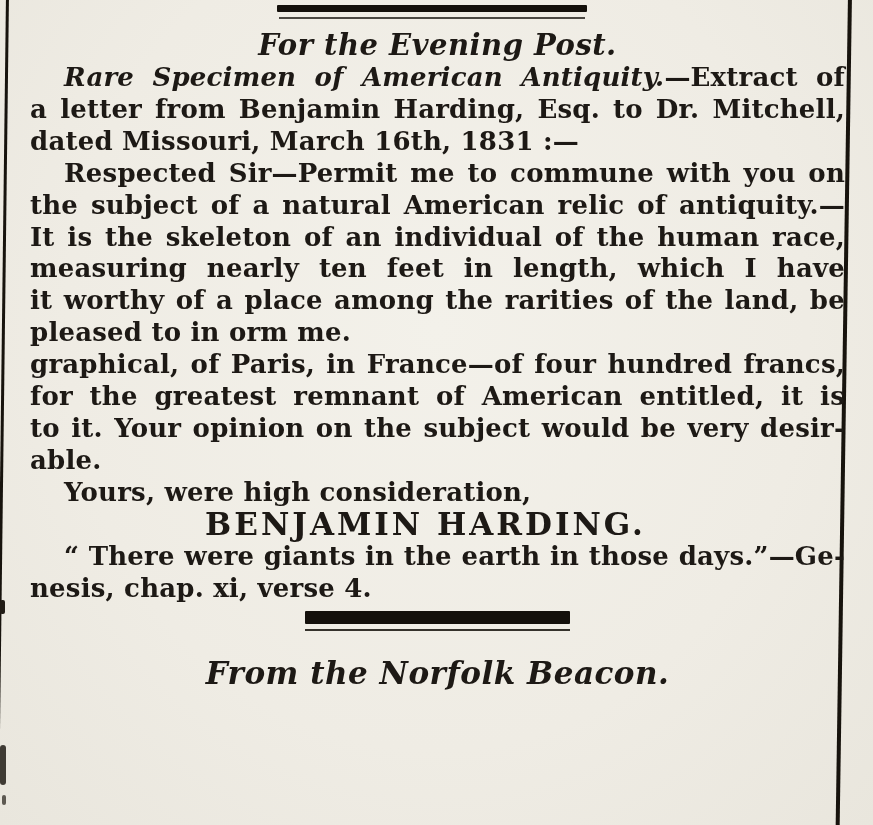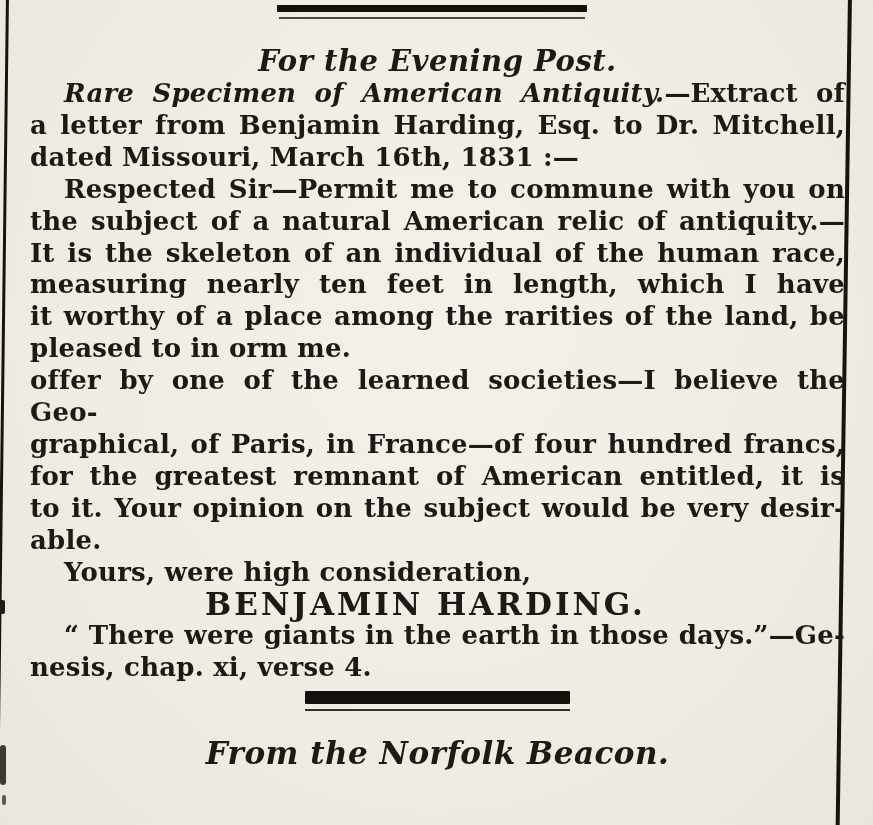--- a/index.html
+++ b/index.html
@@ -27,21 +27,21 @@
   .mid-rule .thin{height:2px;background:#14100b;margin-top:5px;opacity:.85;}
   
   .content{position:absolute;left:30px;top:28px;width:815px;}
   .line{white-space:normal;}
   .line.body{
     font-size:26px;line-height:31.9px;font-weight:bold;
     letter-spacing:0.2px;
   }
   .line.heading{
     text-align:center;font-style:italic;font-weight:bold;
-    font-size:29px;line-height:34px;letter-spacing:0.5px;margin-top:16px;
+    font-size:29px;line-height:34px;letter-spacing:0.5px;
   }
   .line.heading.second{font-size:31px;line-height:36px;}
   .line.signature{
     font-size:31px;line-height:31.9px;font-weight:bold;
     letter-spacing:3px;text-align:center;padding-right:24px;
   }
   .indent{text-indent:34px;}
   .justify{text-align:justify;text-align-last:justify;}
   .it{font-style:italic;}
   
@@ -66,21 +66,20 @@
       <div class="line heading">For the Evening Post.</div>
       <div class="line body indent justify"><span class="it">Rare Specimen of American Antiquity.</span><span>—Extract of</span></div>
       <div class="line body justify">a letter from Benjamin Harding, Esq. to Dr. Mitchell,</div>
       <div class="line body">dated Missouri, March 16th, 1831 :—</div>
       <div class="line body indent justify">Respected Sir—Permit me to commune with you on</div>
       <div class="line body justify">the subject of a natural American relic of antiquity.—</div>
       <div class="line body justify">It is the skeleton of an individual of the human race,</div>
       <div class="line body justify">measuring nearly ten feet in length, which I have</div>
       <div class="line body justify">it worthy of a place among the rarities of the land, be</div>
       <div class="line body">pleased to in orm me.</div>
-      <div class="line body justify">offer by one of the learned societies—I believe the Geo-</div>
       <div class="line body justify">graphical, of Paris, in France—of four hundred francs,</div>
       <div class="line body justify">for the greatest remnant of American entitled, it is</div>
       <div class="line body justify">to it.  Your opinion on the subject would be very desir-</div>
       <div class="line body">able.</div>
       <div class="line body indent">Yours, were high consideration,</div>
       <div class="line signature">BENJAMIN HARDING.</div>
       <div class="line body indent justify">“ There were giants in the earth in those days.”—Ge-</div>
       <div class="line body">nesis, chap. xi, verse 4.</div>
       <div class="mid-rule">
         <div class="bar"></div>

